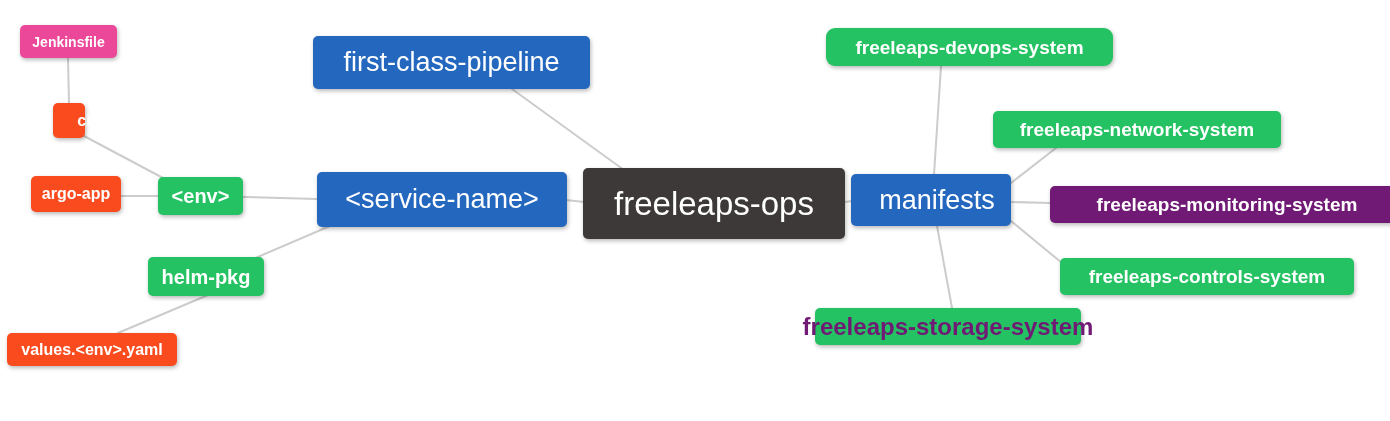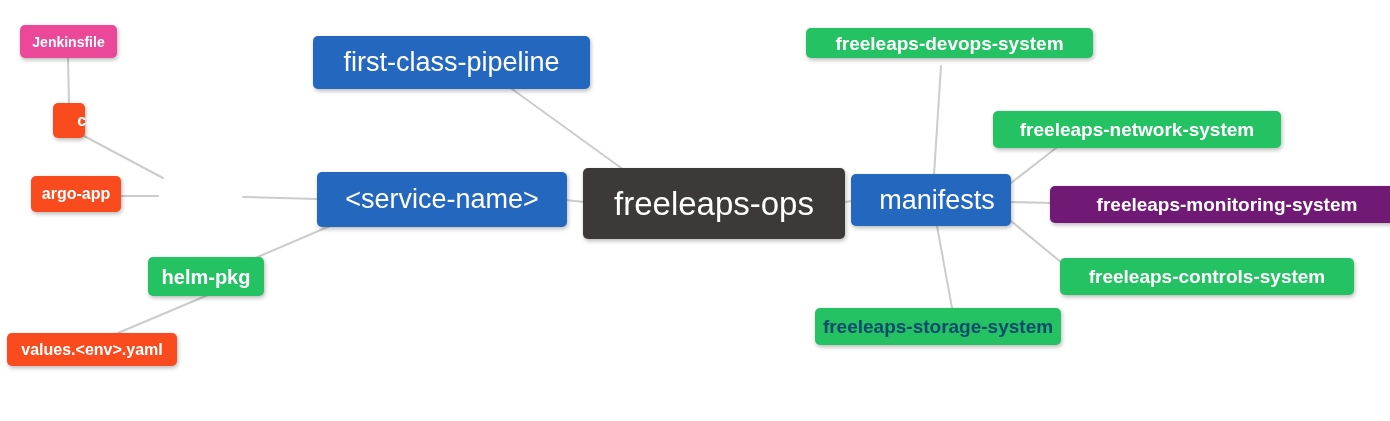--- a/index.html
+++ b/index.html
@@ -55,24 +55,25 @@
       <line x1="941" y1="66" x2="934" y2="175" stroke="#CCCCCC" stroke-width="2" stroke-linecap="round"></line>
       <line x1="1011" y1="183" x2="1056" y2="148" stroke="#CCCCCC" stroke-width="2" stroke-linecap="round"></line>
       <line x1="1011" y1="202" x2="1051" y2="203" stroke="#CCCCCC" stroke-width="2" stroke-linecap="round"></line>
       <line x1="1011" y1="221" x2="1062" y2="263" stroke="#CCCCCC" stroke-width="2" stroke-linecap="round"></line>
       <line x1="937" y1="226" x2="952" y2="308" stroke="#CCCCCC" stroke-width="2" stroke-linecap="round"></line>
     </svg>
 
 <div class="node" style="left: 20px; top: 25px; width: 97px; height: 33px; background: #ec4899; color: rgb(255, 255, 255); font-size: 14px; font-weight: 700;">Jenkinsfile</div>
     <div class="node" style="left: 53px; top: 103px; width: 32px; height: 35px; background: rgb(250, 75, 30); color: rgb(255, 255, 255); font-size: 16px; font-weight: 700; padding-left: 30px;">ci</div>
     <div class="node" style="left: 31px; top: 176px; width: 90px; height: 36px; background: rgb(250, 75, 30); color: rgb(255, 255, 255); font-size: 16px; font-weight: 700;">argo-app</div>
+    <div class="node" style="left: 158px; top: 177px; width: 85px; height: 38px; background: rgb(36, 194, 98); color: rgb(255, 255, 255); font-size: 20px; font-weight: 700;">&lt;env&gt;</div>
     <div class="node" style="left: 148px; top: 257px; width: 116px; height: 39px; background: rgb(36, 194, 98); color: rgb(255, 255, 255); font-size: 20px; font-weight: 700;">helm-pkg</div>
     <div class="node" style="left: 7px; top: 333px; width: 170px; height: 33px; background: rgb(250, 75, 30); color: rgb(255, 255, 255); font-size: 16px; font-weight: 700;">values.&lt;env&gt;.yaml</div>
     <div class="node" style="left: 313px; top: 36px; width: 277px; height: 53px; background: rgb(36, 103, 190); color: rgb(255, 255, 255); font-size: 27px; font-weight: 400;">first-class-pipeline</div>
     <div class="node" style="left: 317px; top: 172px; width: 250px; height: 55px; background: rgb(36, 103, 190); color: rgb(255, 255, 255); font-size: 27px; font-weight: 400;">&lt;service-name&gt;</div>
     <div class="node" style="left: 583px; top: 168px; width: 262px; height: 71px; background: rgb(61, 57, 56); color: rgb(255, 255, 255); font-size: 33px; font-weight: 400;">freeleaps-ops</div>
     <div class="node" style="left: 851px; top: 174px; width: 160px; height: 52px; background: rgb(36, 103, 190); color: rgb(255, 255, 255); font-size: 27px; font-weight: 400; padding-left: 12px;">manifests</div>
-    <div class="node" style="left: 806px; top: 28px; width: 287px; height: 30px; background: rgb(36, 194, 98); color: rgb(255, 255, 255); font-size: 19px; font-weight: 700;">freeleaps-devops-system</div>
+    <div class="node" style="left: 826px; top: 28px; width: 287px; height: 38px; background: rgb(36, 194, 98); color: rgb(255, 255, 255); font-size: 19px; font-weight: 700; border-radius: 9px;">freeleaps-devops-system</div>
     <div class="node" style="left: 993px; top: 111px; width: 288px; height: 37px; background: rgb(36, 194, 98); color: rgb(255, 255, 255); font-size: 19px; font-weight: 700;">freeleaps-network-system</div>
     <div class="node" style="left: 1050px; top: 186px; width: 354px; height: 37px; background: #701a75; color: rgb(255, 255, 255); font-size: 19px; font-weight: 700;">freeleaps-monitoring-system</div>
     <div class="node" style="left: 1060px; top: 258px; width: 294px; height: 37px; background: rgb(36, 194, 98); color: rgb(255, 255, 255); font-size: 19px; font-weight: 700;">freeleaps-controls-system</div>
-    <div class="node" style="left: 815px; top: 308px; width: 246px; height: 37px; background: rgb(36, 194, 98); color: #0c4a6e; font-size: 19px; font-weight: 700;">freeleaps-storage-system</div>
+    <div class="node" style="left: 815px; top: 308px; width: 266px; height: 37px; background: rgb(36, 194, 98); color: #701a75; font-size: 24px; font-weight: 700;">freeleaps-storage-system</div>
   </div>
 
 </body></html>

